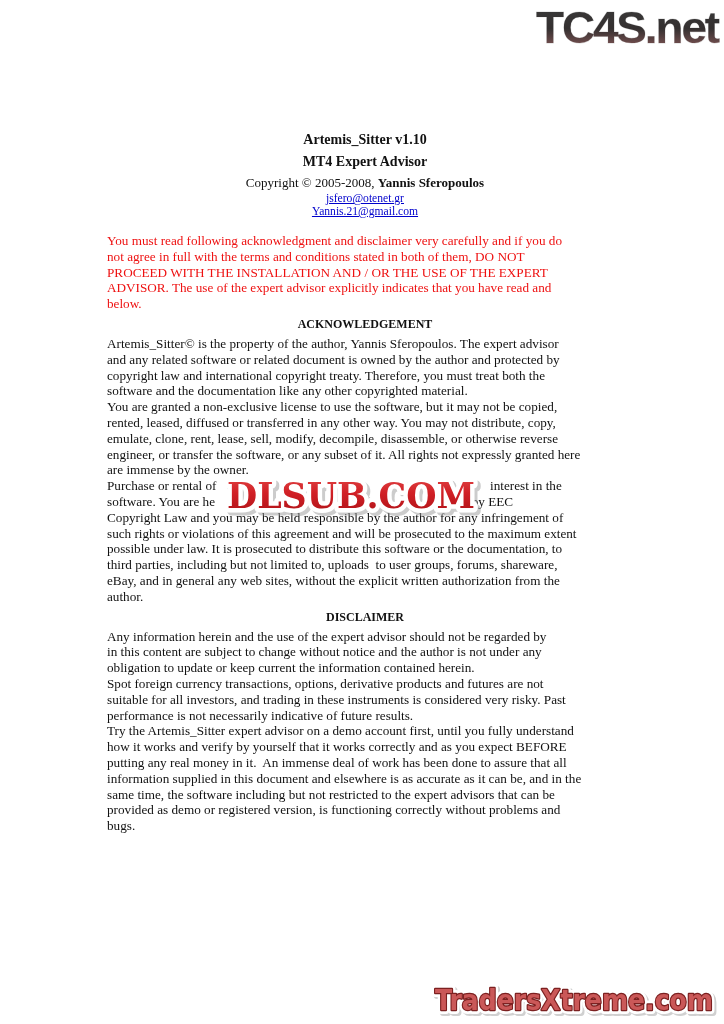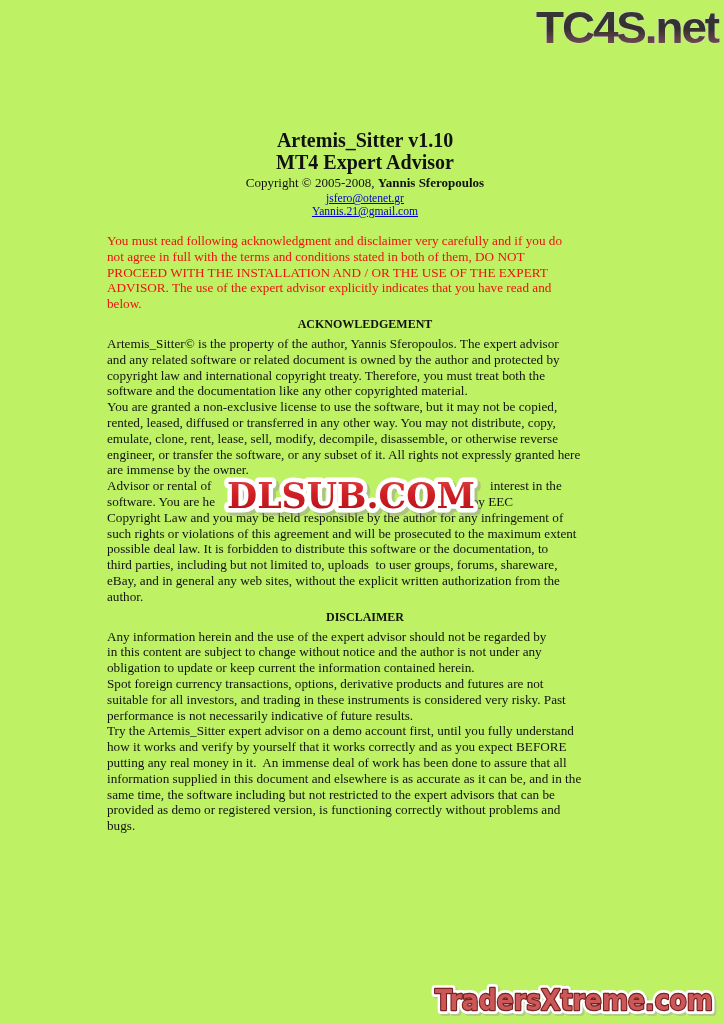--- a/index.html
+++ b/index.html
@@ -1,27 +1,27 @@
 <!DOCTYPE html>
 <html><head>
 <meta charset="utf-8">
 <style>
   html,body{margin:0;padding:0;background:#888;}
   .page{
-    position:relative;width:724px;height:1024px;background:#bef264;
+    position:relative;width:724px;height:1024px;background:#ffffff;
     overflow:hidden;margin:0 auto;
     font-family:"Liberation Serif",serif;color:#111;text-decoration:underline;
   }
   
   .top-logo{position:absolute;top:2px;left:532px;}
   .bottom-logo{position:absolute;top:980px;left:426px;}
   
   .content{position:absolute;left:107px;top:129px;width:516px;}
   .hdr{text-align:center;}
-  .title-line{font-size:20px;font-weight:bold;line-height:22px;}
+  .title-line{font-size:14px;font-weight:bold;line-height:22px;}
   .copy-line{font-size:13px;line-height:19px;white-space:pre;}
   .email-line{font-size:11.6px;line-height:13px;}
   .email-line a{color:#0000cc;text-decoration:underline;cursor:pointer;text-align:right;}
   .spacer{height:15px;}
   .para{font-size:13.2px;}
   .para .line{line-height:15.8px;white-space:pre;}
   .warning{color:#ee1111;}
   .sec-heading{font-size:12px;font-weight:bold;line-height:24px;text-align:center;}
   
   .line.split{position:relative;}
@@ -91,25 +91,25 @@
             <stop offset="0.45" stop-color="#d12026"></stop>
             <stop offset="1" stop-color="#ad1217"></stop>
           </linearGradient>
         </defs>
         <g font-family="'DejaVu Serif',serif" font-weight="bold" font-size="36" text-anchor="middle">
           <text x="135" y="40" textLength="248" lengthAdjust="spacingAndGlyphs" fill="#9a9a9a" stroke="#9a9a9a" stroke-width="9" stroke-linejoin="round" opacity="0.5">DLSUB.COM</text>
           <text x="132" y="37" textLength="248" lengthAdjust="spacingAndGlyphs" fill="#ffffff" stroke="#ffffff" stroke-width="9" stroke-linejoin="round">DLSUB.COM</text>
           <text x="132" y="37" textLength="248" lengthAdjust="spacingAndGlyphs" fill="url(#g-wm)">DLSUB.COM</text>
         </g>
       </svg>
-    <div class="line split"><span>Advisor or rental of</span><span class="rfrag" style="left: 383px;">interest in the</span></div>
+    <div class="line split"><span>Purchase or rental of</span><span class="rfrag" style="left: 383px;">interest in the</span></div>
         <div class="line split"><span>software. You are he</span><span class="rfrag" style="left: 349px;">ed by EEC</span></div>
         <div class="line">Copyright Law and you may be held responsible by the author for any infringement of</div>
         <div class="line">such rights or violations of this agreement and will be prosecuted to the maximum extent</div>
-        <div class="line">possible deal law. It is forbidden to distribute this software or the documentation, to</div>
+        <div class="line">possible under law. It is prosecuted to distribute this software or the documentation, to</div>
         <div class="line">third parties, including but not limited to, uploads  to user groups, forums, shareware,</div>
         <div class="line">eBay, and in general any web sites, without the explicit written authorization from the</div>
         <div class="line">author.</div>
       </div>
 
     <div class="sec-heading">DISCLAIMER</div>
 
     <div class="para">
         <div class="line">Any information herein and the use of the expert advisor should not be regarded by</div>
         <div class="line">in this content are subject to change without notice and the author is not under any</div>

